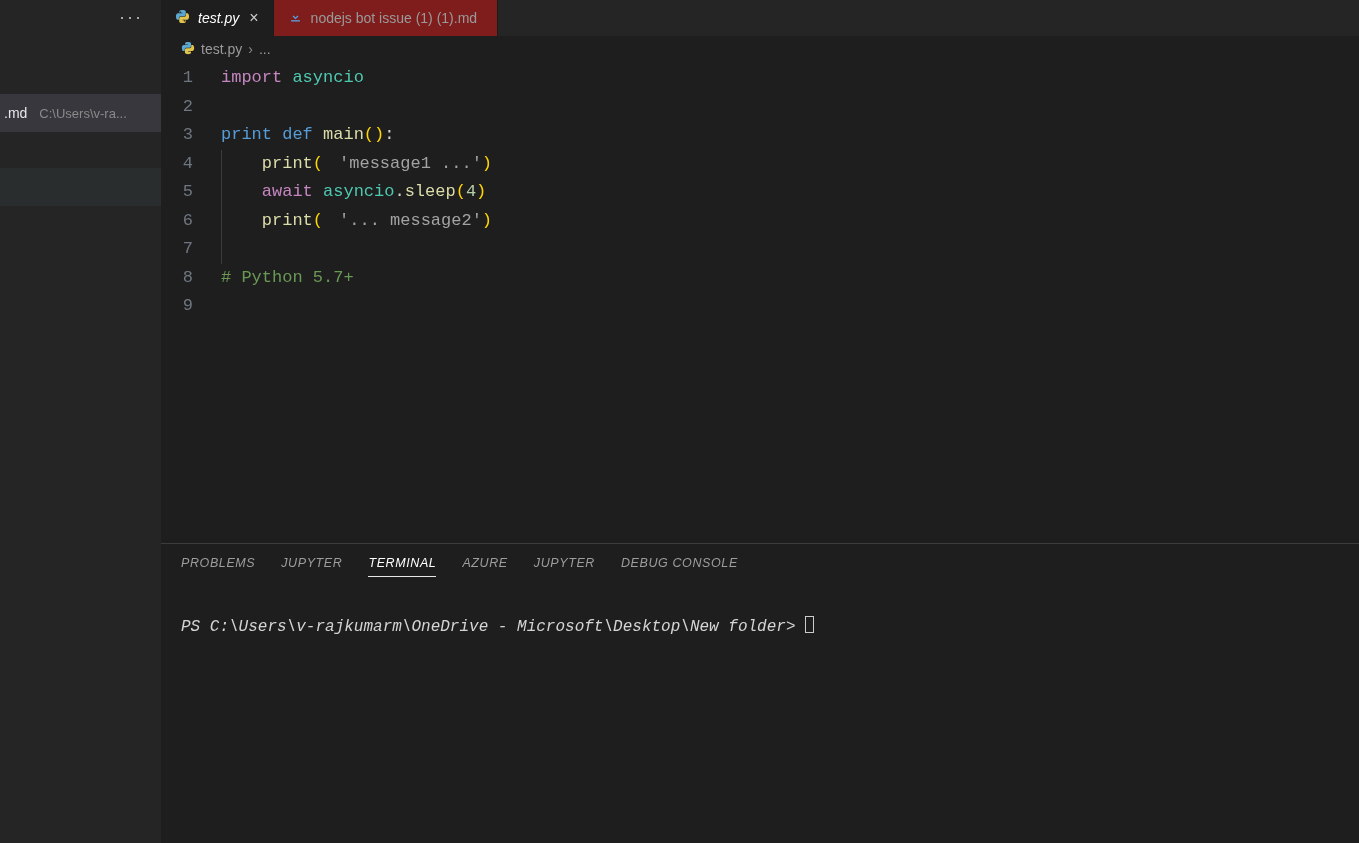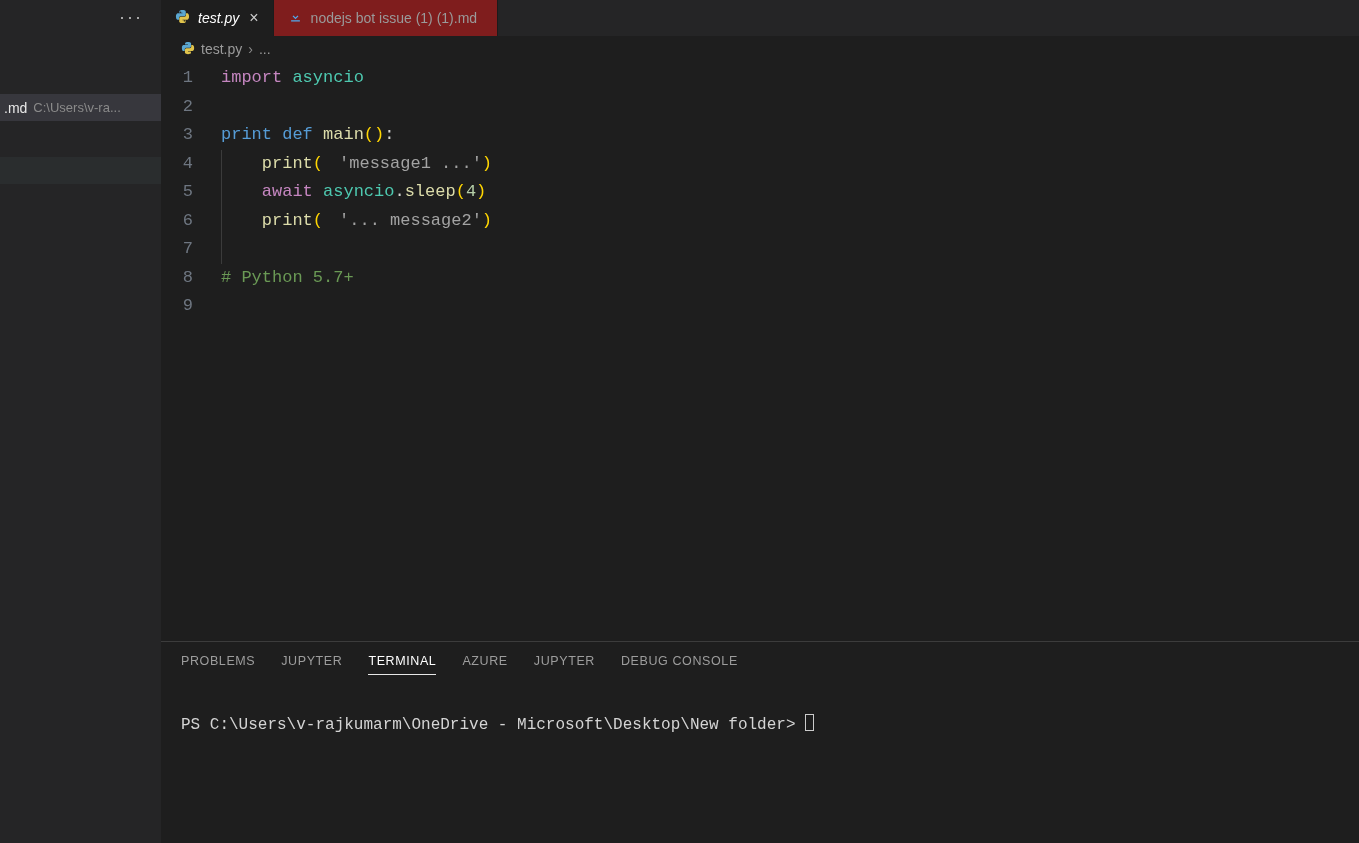--- a/index.html
+++ b/index.html
@@ -27,31 +27,31 @@
     justify-content: flex-end;
     padding-right: 18px;
   }
   .ellipsis {
     font-size: 18px;
     color: #bbbbbb;
     letter-spacing: 2px;
   }
   .sidebar-spacer1 { height: 60px; }
   .sidebar-item {
-    height: 27px;
+    height: 38px;
     display: flex;
     align-items: center;
     padding: 0 4px;
     font-size: 14px;
     white-space: nowrap;
     overflow: hidden;
     background: #37373d;
   }
   .sidebar-item .fname { color: #e8e8e8; }
-  .sidebar-item .fpath { color: #8a8a8a; margin-left: 6px; font-size: 13px; }
+  .sidebar-item .fpath { color: #8a8a8a; margin-left: 12px; font-size: 13px; }
   .sidebar-item.active {
     margin-top: 36px;
     background: #2a2d2e;
   }
 
   .main {
     flex: 1;
     display: flex;
     flex-direction: column;
     background: #1e1e1e;
@@ -141,25 +141,26 @@
   .tok-bkw { color: #569cd6; }
   .tok-fn { color: #dcdcaa; }
   .tok-str { color: #a3a3a3; margin-left: 16px; }
   .tok-num { color: #b5cea8; }
   .tok-paren { color: #ffd602; }
   .tok-parenP { color: #da70d6; }
   .tok-def { color: #d4d4d4; }
   .tok-cmt { color: #6a9955; }
 
   .panel {
-    height: 202px;
+    height: 300px;
     border-top: 1px solid #3c3c3c;
     background: #1e1e1e;
     display: flex;
     flex-direction: column;
+    font-style: italic;
   }
   .panel-tabs {
     height: 38px;
     display: flex;
     align-items: center;
     gap: 26px;
     padding: 0 20px;
     font-size: 12.5px;
     letter-spacing: 0.6px;
   }

